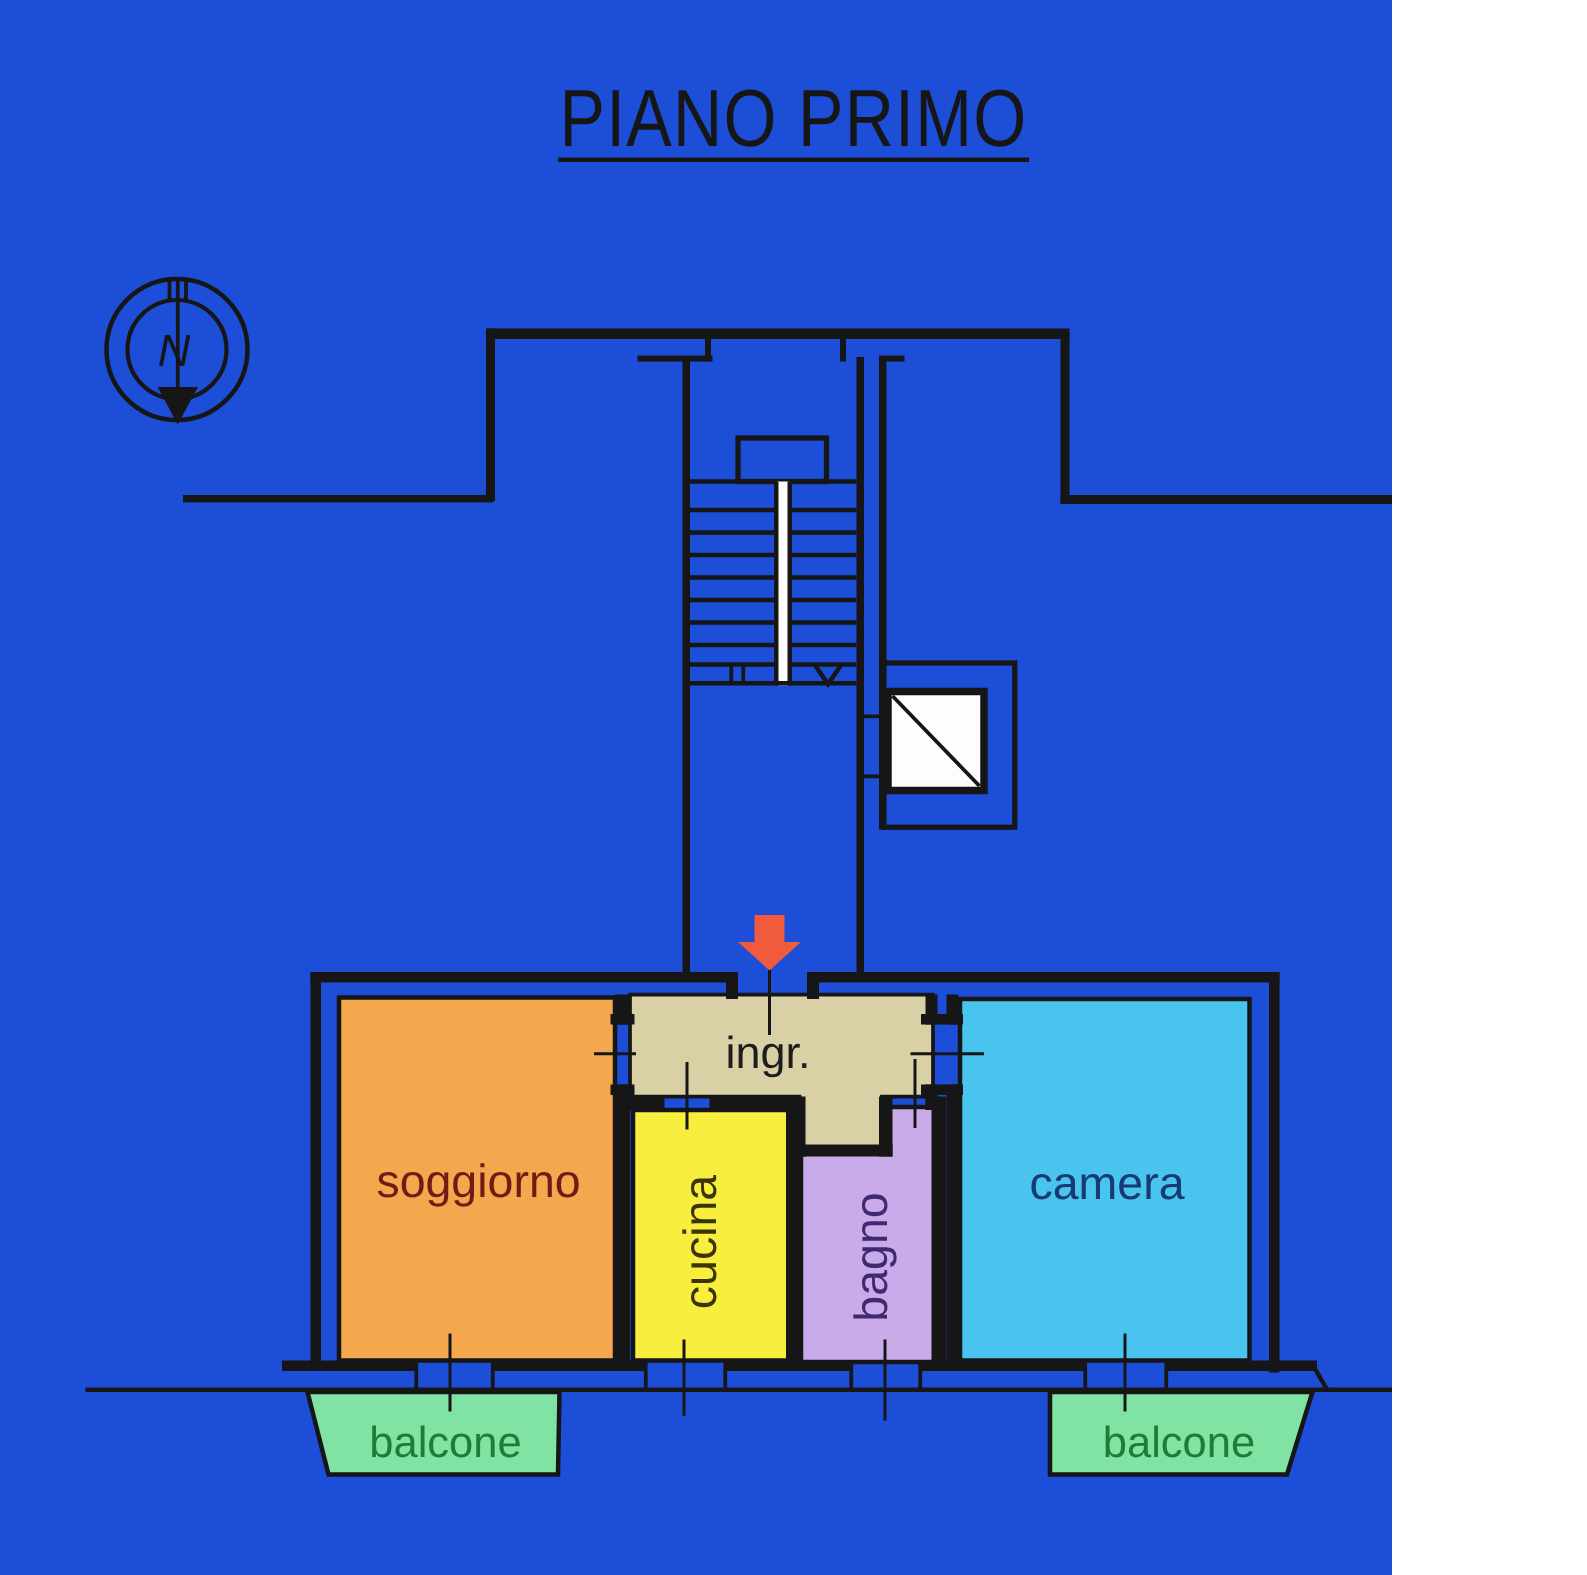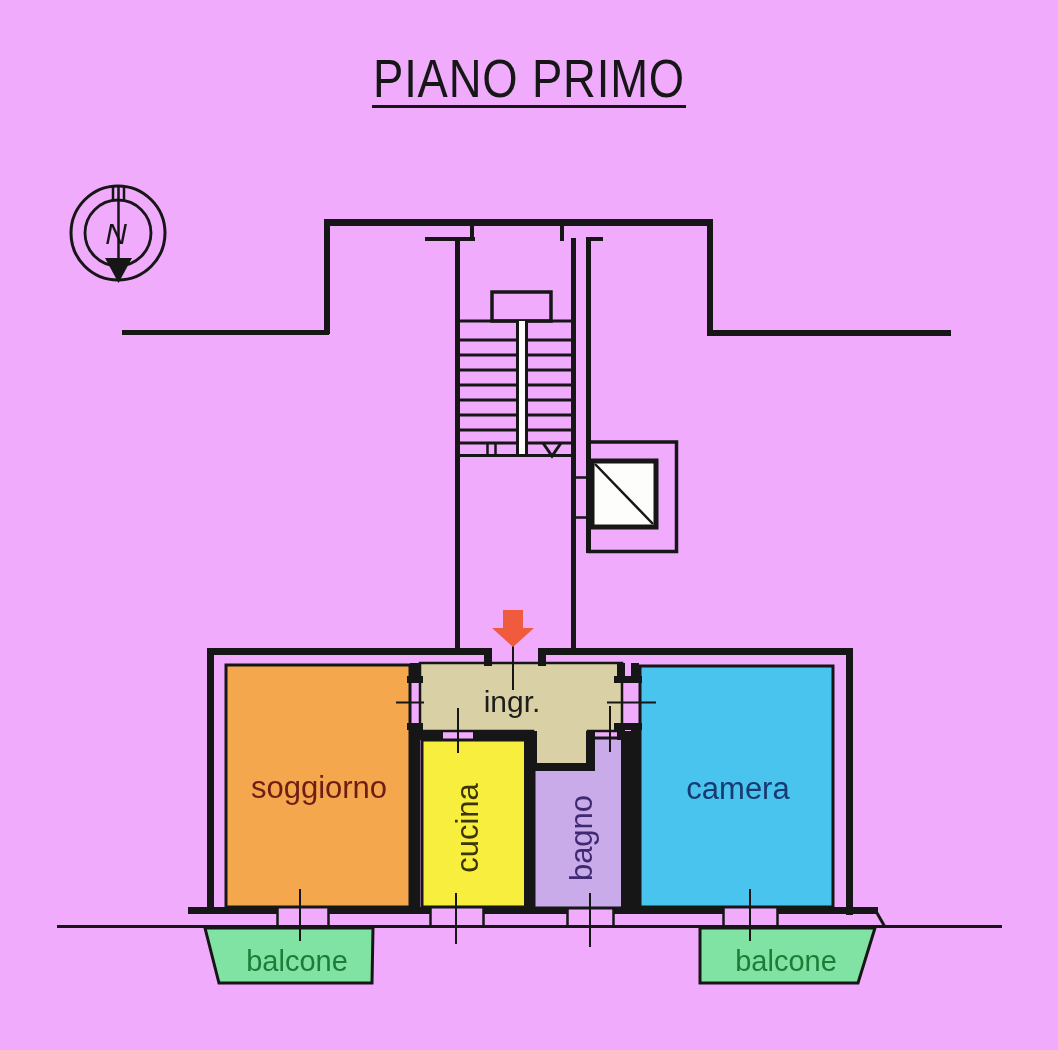--- a/index.html
+++ b/index.html
@@ -1,16 +1,16 @@
 <!DOCTYPE html>
 <html><head>
 <meta charset="utf-8">
 <style>
   html,body{margin:0;padding:0;background:#ffffff;}
-  #stage{position:relative;width:1058px;height:1050px;background:#f0abfc;overflow:hidden;
+  #stage{position:relative;width:928px;height:1050px;background:#1d4ed8;overflow:hidden;
          font-family:"Liberation Sans", sans-serif;}
   svg{position:absolute;left:0;top:0;}
   text{font-family:"Liberation Sans", sans-serif;}
 </style>
 </head>
 <body>
 
 <div id="stage">
 <svg viewBox="0 0 1058 1050" width="1058" height="1050">
 

